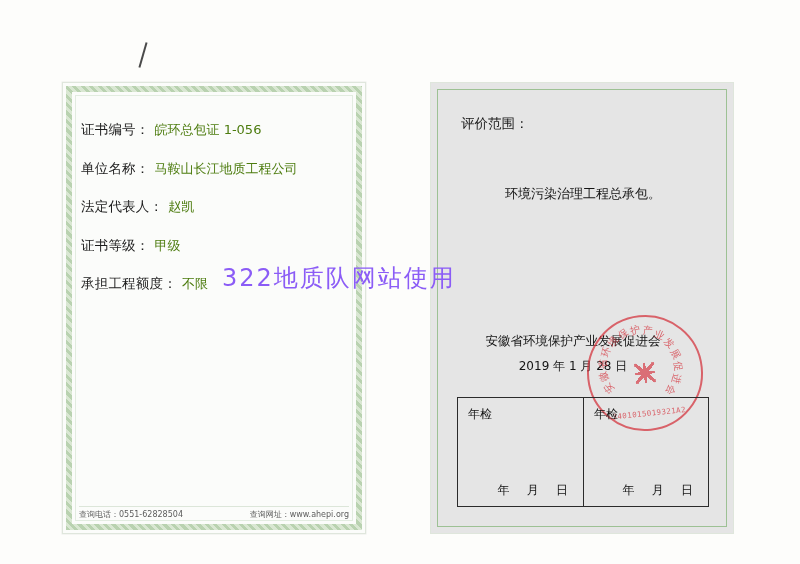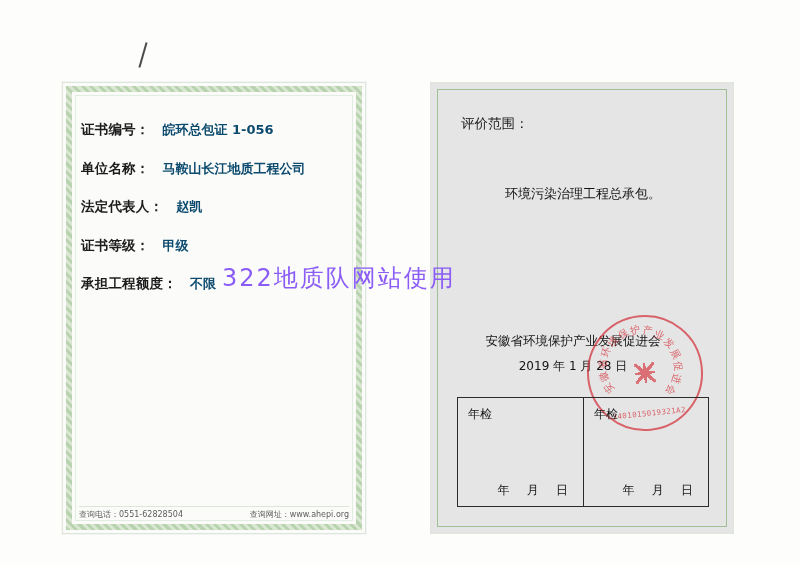--- a/index.html
+++ b/index.html
@@ -52,32 +52,31 @@
     position: absolute;
     left: 18px;
     top: 38px;
     right: 14px;
   }
   .field-row {
     display: flex;
     align-items: flex-start;
     margin-bottom: 20.5px;
     white-space: nowrap;
-    font-weight: bold;
   }
   .field-label {
     font-size: 13.5px;
     color: #1c1c1c;
     letter-spacing: 0.2px;
     font-family: "DejaVu Sans", "Liberation Sans", sans-serif;
   }
   .field-value {
     font-size: 13px;
-    color: #0c4a6e;
-    margin-left: 13px;
+    color: #4d7c0f;
+    margin-left: 5px;
     font-family: "DejaVu Sans", "Liberation Sans", sans-serif;
   }
   .field-value.small {
     font-size: 12px;
   }
 
   .left-footer {
     position: absolute;
     left: 16px;
     right: 16px;

